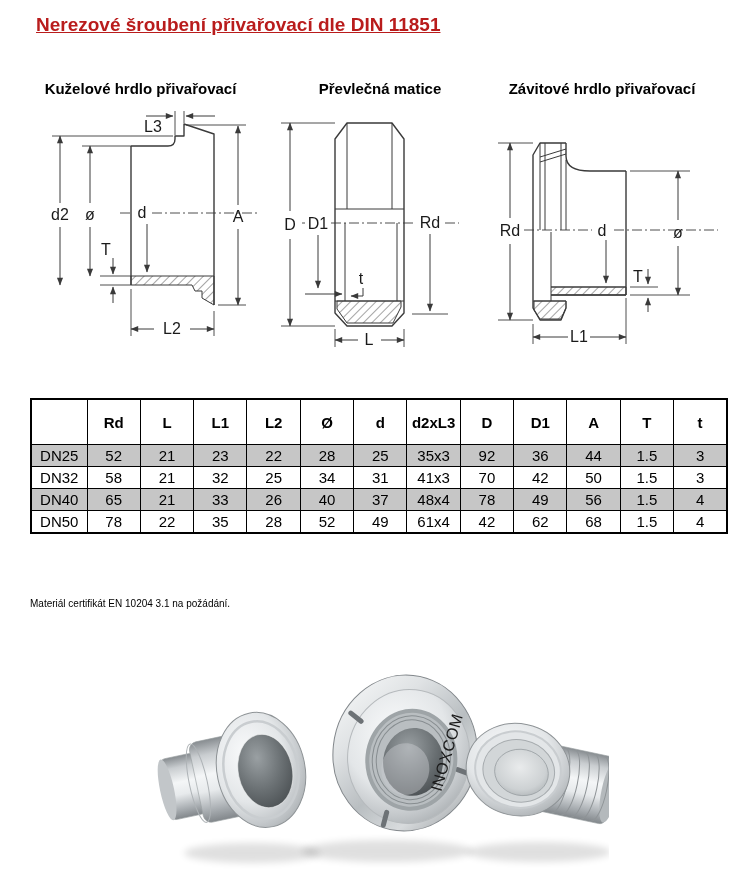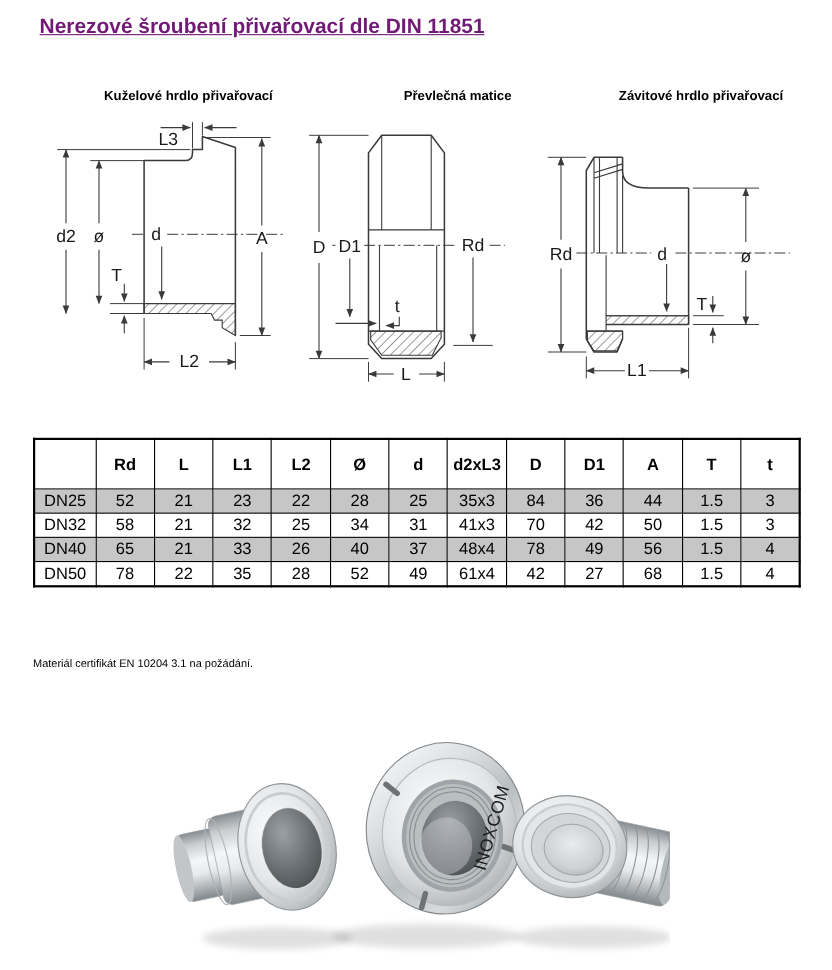--- a/index.html
+++ b/index.html
@@ -8,21 +8,21 @@
     font-family:"Liberation Sans","DejaVu Sans",sans-serif;color:#000;
     overflow:hidden;
   }
   .abs{position:absolute;}
   
   #page-title{
     left:36px;top:14px;font-size:19px;font-weight:bold;
     text-decoration:underline;cursor:pointer;
   }
   
-  .caption{top:80px;font-size:12px;font-weight:bold;text-align:right;}
+  .caption{top:80px;font-size:15px;font-weight:bold;text-align:center;}
   #cap1{left:33px;width:215px;}
   #cap2{left:295px;width:170px;}
   #cap3{left:492px;width:220px;}
   
   #draw1{left:28px;top:103px;}
   #draw2{left:272px;top:108px;}
   #draw3{left:478px;top:110px;}
   svg text{font-family:"Liberation Sans","DejaVu Sans",sans-serif;font-size:16px;fill:#1a1a1a;}
   .ol{fill:none;stroke:#3a3a3a;stroke-width:1.4;stroke-linejoin:round;}
   .thin{fill:none;stroke:#3a3a3a;stroke-width:1;}
@@ -43,21 +43,21 @@
   #spec-table tbody tr:nth-child(odd) td{background:#c6c6c6;}
   #spec-table{border:2px solid #000;}
   
   #material-note{left:30px;top:598px;font-size:10px;}
   
   #photo{left:147px;top:653px;}
 </style>
 </head>
 <body>
 
-<div class="abs" id="page-title" style="color: #701a75;">Nerezové šroubení přivařovací dle DIN 11851</div>
+<div class="abs" id="page-title" style="color: #b91c1c;">Nerezové šroubení přivařovací dle DIN 11851</div>
 
 <div class="abs caption" id="cap1">Kuželové hrdlo přivařovací</div>
 <div class="abs caption" id="cap2">Převlečná matice</div>
 <div class="abs caption" id="cap3">Závitové hrdlo přivařovací</div>
 
 <svg class="abs" id="draw1" width="235" height="265" viewBox="0 0 235 265">
   <defs>
     <marker id="m1" viewBox="0 0 10 10" refX="9" refY="5" markerWidth="10" markerHeight="8" orient="auto-start-reverse">
       <path d="M0,1.2 L9.5,5 L0,8.8 Z" fill="#3a3a3a"></path>
     </marker>
@@ -208,21 +208,21 @@
   <tbody>
     <tr>
       <td>DN25</td>
       <td>52</td>
       <td>21</td>
       <td>23</td>
       <td>22</td>
       <td>28</td>
       <td>25</td>
       <td>35x3</td>
-      <td>84</td>
+      <td>92</td>
       <td>36</td>
       <td>44</td>
       <td>1.5</td>
       <td>3</td>
     </tr>
     <tr>
       <td>DN32</td>
       <td>58</td>
       <td>21</td>
       <td>32</td>
@@ -254,21 +254,21 @@
     <tr>
       <td>DN50</td>
       <td>78</td>
       <td>22</td>
       <td>35</td>
       <td>28</td>
       <td>52</td>
       <td>49</td>
       <td>61x4</td>
       <td>42</td>
-      <td>27</td>
+      <td>62</td>
       <td>68</td>
       <td>1.5</td>
       <td>4</td>
     </tr>
   </tbody>
 </table>
 
 <div class="abs" id="material-note">Materiál certifikát EN 10204 3.1 na požádání.</div>
 
 <svg class="abs" id="photo" width="462" height="227" viewBox="0 0 462 227">

